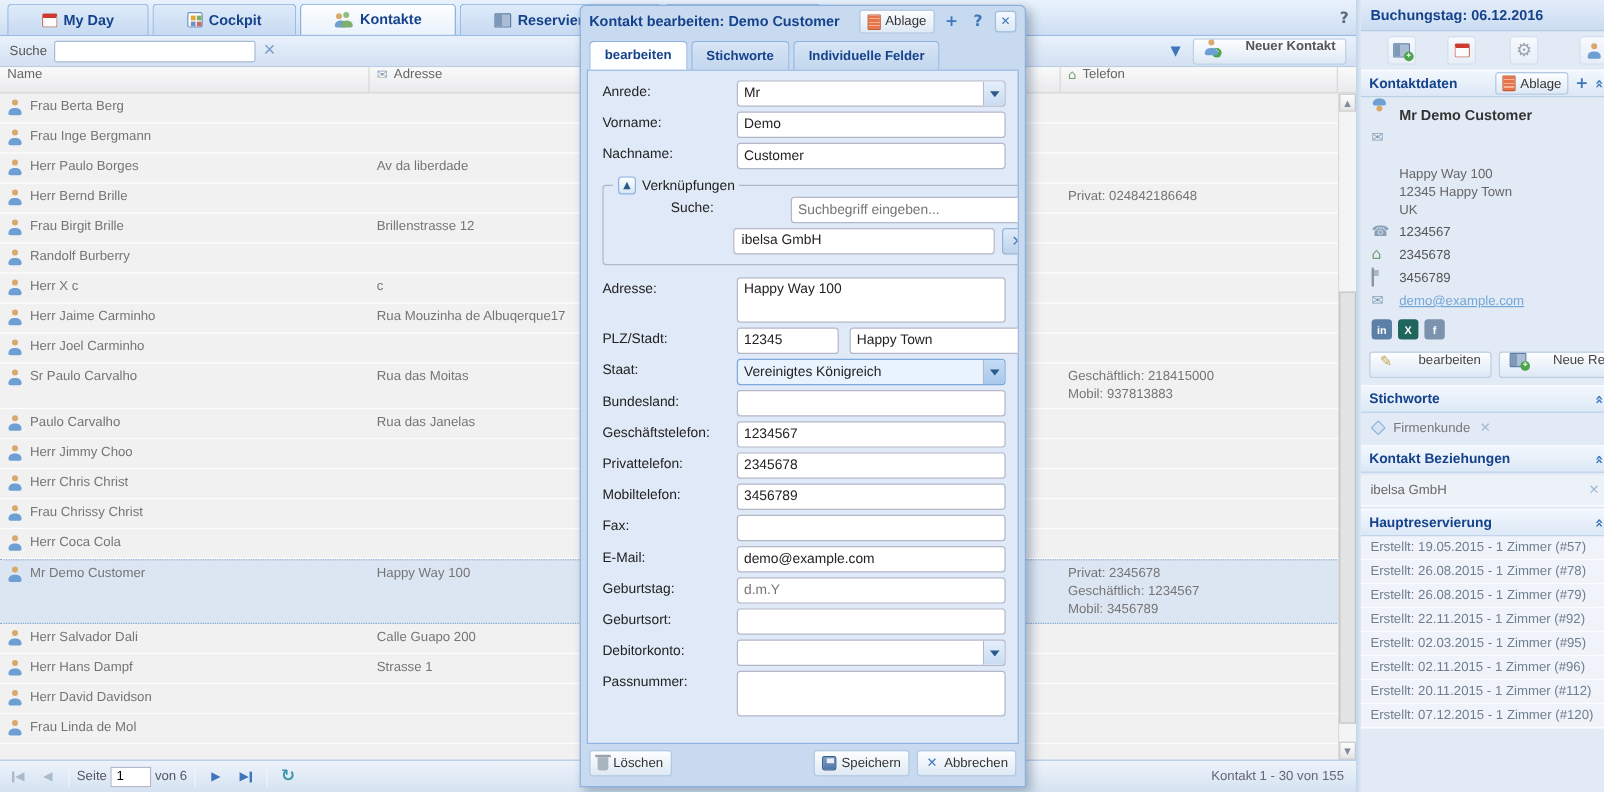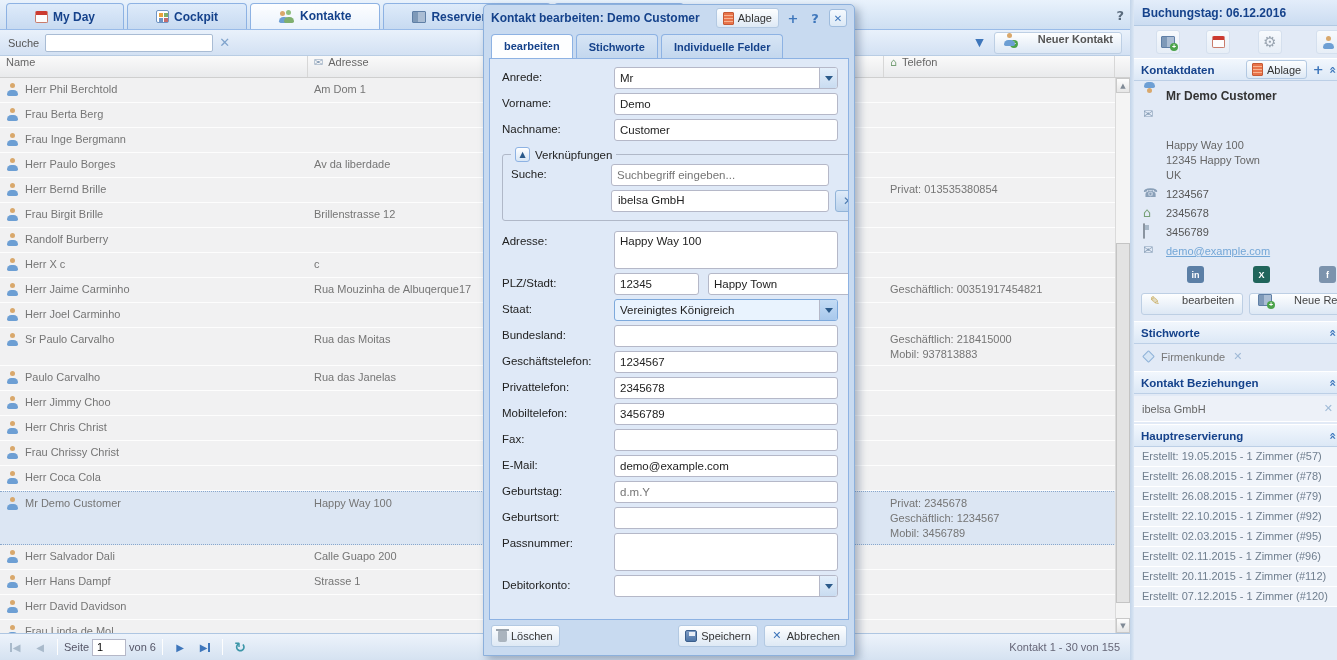--- a/index.html
+++ b/index.html
@@ -101,21 +101,21 @@
   .ta2 { height:38px; }
   .selwrap { position:relative; width:252px; }
   .selwrap .fctl { width:100%; padding-right:22px; }
   .trigger { position:absolute; right:1px; top:1px; width:18px; height:20px; background:linear-gradient(#E4EFFB,#C9DCF1); border-left:1px solid #B5B8C8; border-radius:0 2px 2px 0; display:flex; align-items:center; justify-content:center; cursor:pointer; }
   .trigger::after { content:""; width:0; height:0; border-left:4px solid transparent; border-right:4px solid transparent; border-top:5px solid #2B5A8A; }
   .selwrap.focus .fctl { background:#E9F3FE; border-color:#7DA9DC; }
   .selwrap.focus .trigger { background:linear-gradient(#C4DCF5,#A8C8EC); }
   .fset { border:1px solid #B0B8C8; border-radius:3px; margin:6px 0 10px; padding:2px 8px 8px; }
   .fset legend { display:flex; align-items:center; gap:5px; padding:0 4px; color:#222; font-size:11.5px; }
   .fset-toggle { width:15px; height:15px; border:1px solid #8DB2E3; border-radius:3px; background:linear-gradient(#FFFFFF,#D8E6F5); color:#2B5A8A; font-size:8px; line-height:13px; text-align:center; cursor:pointer; }
-  .fset .flabel { width:100px; flex:0 0 100px; }
+  .fset .flabel { width:100px; flex:0 0 100px;margin-left:48px; }
   .linkedrow { display:flex; gap:6px; margin-left:100px; }
   .linkedbox { width:218px; height:22px; border:1px solid #B5B8C8; border-radius:3px; background:#fff; padding:3px 6px 0; color:#222; font-size:11.5px; }
   .bigx { width:26px; height:22px; border:1px solid #92B4D8; border-radius:3px; background:linear-gradient(#DFEBF9,#BCD3EC); color:#4E7CB0; font-weight:bold; font-size:12px; display:flex; align-items:center; justify-content:center; cursor:pointer; }
   .plzrow .fctl.plz { width:85px; margin-right:9px; }
   .plzrow .fctl.stadt { width:158px; }
   .dlg-footer { height:31px; display:flex; align-items:center; gap:6px; padding:0 2px; }
   .dlg-footer .spacer { flex:1 1 auto; }
 
   
   .splitter { position:absolute; left:1130px; top:0; width:4px; height:660px; background:linear-gradient(90deg,#C2D4E9,#DCE7F4); cursor:col-resize; }
@@ -127,21 +127,21 @@
   .sec-hd .t { color:#15428B; font-weight:bold; font-size:11.5px; flex:1 1 auto; white-space:nowrap; overflow:hidden; }
   .chev { display:inline-block; transform:rotate(90deg); color:#3E76BB; font-weight:bold; font-size:12px; margin-right:-7px; cursor:pointer; flex:0 0 auto; }
   .contact { padding:6px 0 4px; }
   .crow { position:relative; padding:2px 4px 2px 32px; color:#555; line-height:15px; }
   .crow .cic { position:absolute; left:9px; top:1px; color:#8AA0B8; font-size:12px; }
   .crow.nm { font-weight:bold; color:#333; font-size:12px; }
   .crow.addr { white-space:pre-line; color:#666; }
   .crow .home { color:#77A077; font-size:13px; }
   .crow a { color:#74A7D7; }
   .social { display:flex; gap:5px; padding:5px 0 2px 9px; }
-  .soc { width:17px; height:17px; border-radius:3px; color:#fff; font-weight:bold; font-size:9px; display:flex; align-items:center; justify-content:center; cursor:pointer;margin-left:44px; }
+  .soc { width:17px; height:17px; border-radius:3px; color:#fff; font-weight:bold; font-size:9px; display:flex; align-items:center; justify-content:center; cursor:pointer; }
   .soc.s0 { background:#5B7FA6; } .soc.s1 { background:#20655B; } .soc.s2 { background:#7C93AD; }
   .sb-actions { display:flex; gap:6px; padding:4px 0 6px 7px; white-space:nowrap; overflow:hidden; }
   .kwbox { padding:8px 7px 6px; }
   .kw-combo { position:relative; width:172px; }
   .kw-combo input { width:100%; height:20px; border:1px solid #A9BCD4; border-radius:2px; padding:0 20px 0 5px; font:11px "Liberation Sans",sans-serif; color:#999; background:#F4F7FB; }
   .kw-combo .trigger { height:18px; }
   .tagrow { display:flex; align-items:center; gap:8px; padding:6px 7px 8px 10px; color:#777; }
   .tagrow .x, .relrow .x { color:#9FB9D6; font-weight:bold; cursor:pointer; font-size:11px; }
   .relrow { display:flex; align-items:center; background:#EDF1F8; border-bottom:1px solid #FFF; padding:6px 4px 6px 8px; color:#666; margin:2px 0; }
   .relrow .t { flex:1; }
@@ -203,28 +203,20 @@
         <span>Adresse</span>
       </div>
       <div class="gh">
         <span class="g home">⌂</span>
         <span>Telefon</span>
       </div>
     </div>
 
     <div class="grid-body">
 
-        <div class="grow">
-          <div class="gc name">
-            <span class="p-icon"></span>
-            <span>Herr Phil Berchtold</span>
-          </div>
-          <div class="gc addr">Am Dom 1</div>
-          <div class="gc phone"></div>
-        </div>
 
         <div class="grow">
           <div class="gc name">
             <span class="p-icon"></span>
             <span>Frau Berta Berg</span>
           </div>
           <div class="gc addr"></div>
           <div class="gc phone"></div>
         </div>
 
@@ -245,21 +237,21 @@
           <div class="gc addr">Av da liberdade</div>
           <div class="gc phone"></div>
         </div>
 
         <div class="grow">
           <div class="gc name">
             <span class="p-icon"></span>
             <span>Herr Bernd Brille</span>
           </div>
           <div class="gc addr"></div>
-          <div class="gc phone">Privat: 013535380854</div>
+          <div class="gc phone">Privat: 024842186648</div>
         </div>
 
         <div class="grow">
           <div class="gc name">
             <span class="p-icon"></span>
             <span>Frau Birgit Brille</span>
           </div>
           <div class="gc addr">Brillenstrasse 12</div>
           <div class="gc phone"></div>
         </div>
@@ -280,21 +272,20 @@
           </div>
           <div class="gc addr">c</div>
         </div>
 
         <div class="grow">
           <div class="gc name">
             <span class="p-icon"></span>
             <span>Herr Jaime Carminho</span>
           </div>
           <div class="gc addr">Rua Mouzinha de Albuqerque17</div>
-          <div class="gc phone">Geschäftlich: 00351917454821</div>
         </div>
 
         <div class="grow">
           <div class="gc name">
             <span class="p-icon"></span>
             <span>Herr Joel Carminho</span>
           </div>
           <div class="gc addr"></div>
           <div class="gc phone"></div>
         </div>
@@ -536,30 +527,30 @@
         <span class="flabel">Geburtstag:</span>
         <input class="fctl" placeholder="d.m.Y" style="">
       </div>
 
       <div class="frow">
         <span class="flabel">Geburtsort:</span>
         <input class="fctl" value="" style="">
       </div>
 
       <div class="frow">
-        <span class="flabel">Passnummer:</span>
-        <textarea class="fctl ta2" style=""></textarea>
-      </div>
-
-      <div class="frow">
         <span class="flabel">Debitorkonto:</span>
         <div class="selwrap">
           <input class="fctl" value="" style="">
           <span class="trigger"></span>
         </div>
+      </div>
+
+      <div class="frow">
+        <span class="flabel">Passnummer:</span>
+        <textarea class="fctl ta2" style=""></textarea>
       </div>
     </div>
 
     <div class="dlg-footer">
       <div class="minibtn" style="height:22px">
         <span class="i-trash"></span>
         <span>Löschen</span>
       </div>
       <div class="spacer"></div>
       <div class="minibtn" style="height:22px">
@@ -673,21 +664,21 @@
     </div>
     <div class="reslist">
 
 
         <div class="resrow">Erstellt: 19.05.2015 - 1 Zimmer (#57)</div>
 
         <div class="resrow">Erstellt: 26.08.2015 - 1 Zimmer (#78)</div>
 
         <div class="resrow">Erstellt: 26.08.2015 - 1 Zimmer (#79)</div>
 
-        <div class="resrow">Erstellt: 22.10.2015 - 1 Zimmer (#92)</div>
+        <div class="resrow">Erstellt: 22.11.2015 - 1 Zimmer (#92)</div>
 
         <div class="resrow">Erstellt: 02.03.2015 - 1 Zimmer (#95)</div>
 
         <div class="resrow">Erstellt: 02.11.2015 - 1 Zimmer (#96)</div>
 
         <div class="resrow">Erstellt: 20.11.2015 - 1 Zimmer (#112)</div>
 
         <div class="resrow">Erstellt: 07.12.2015 - 1 Zimmer (#120)</div>
 
       </div>

